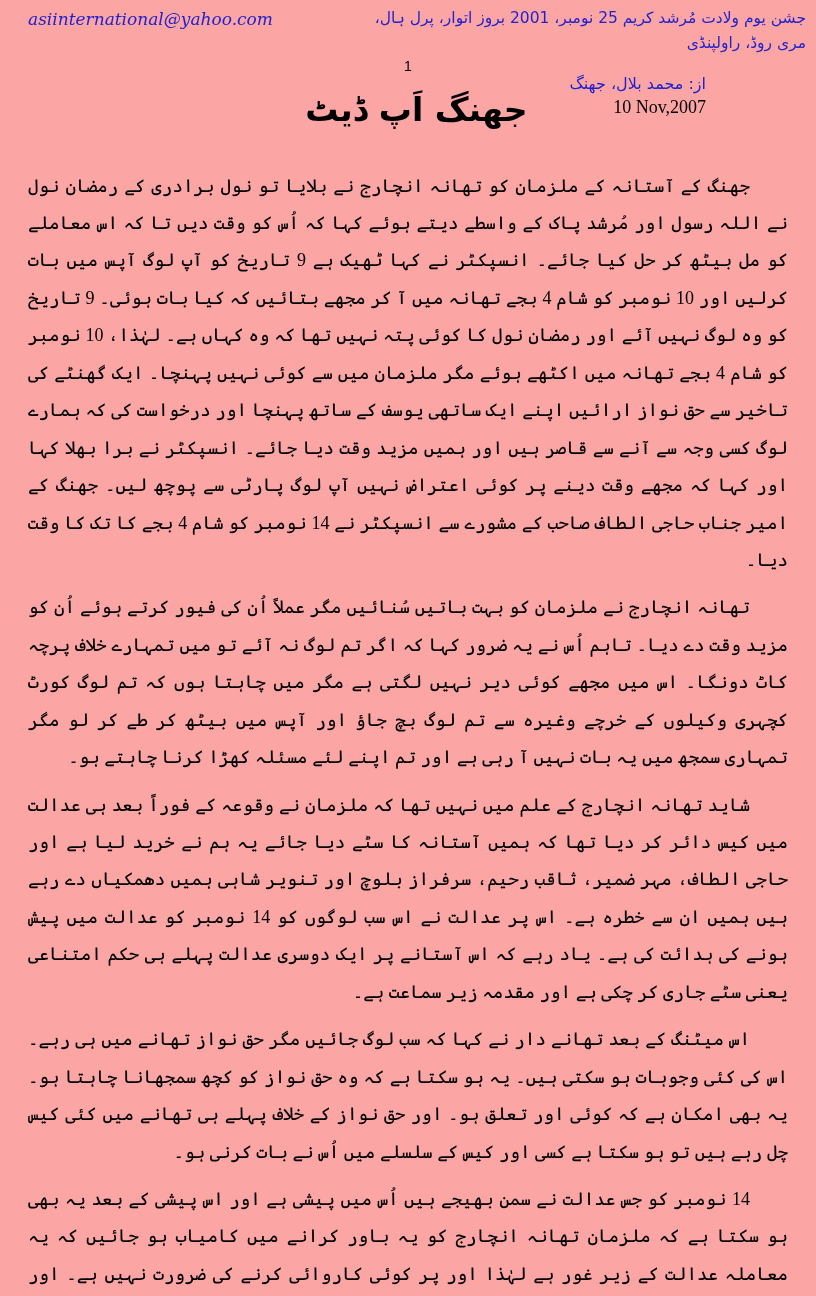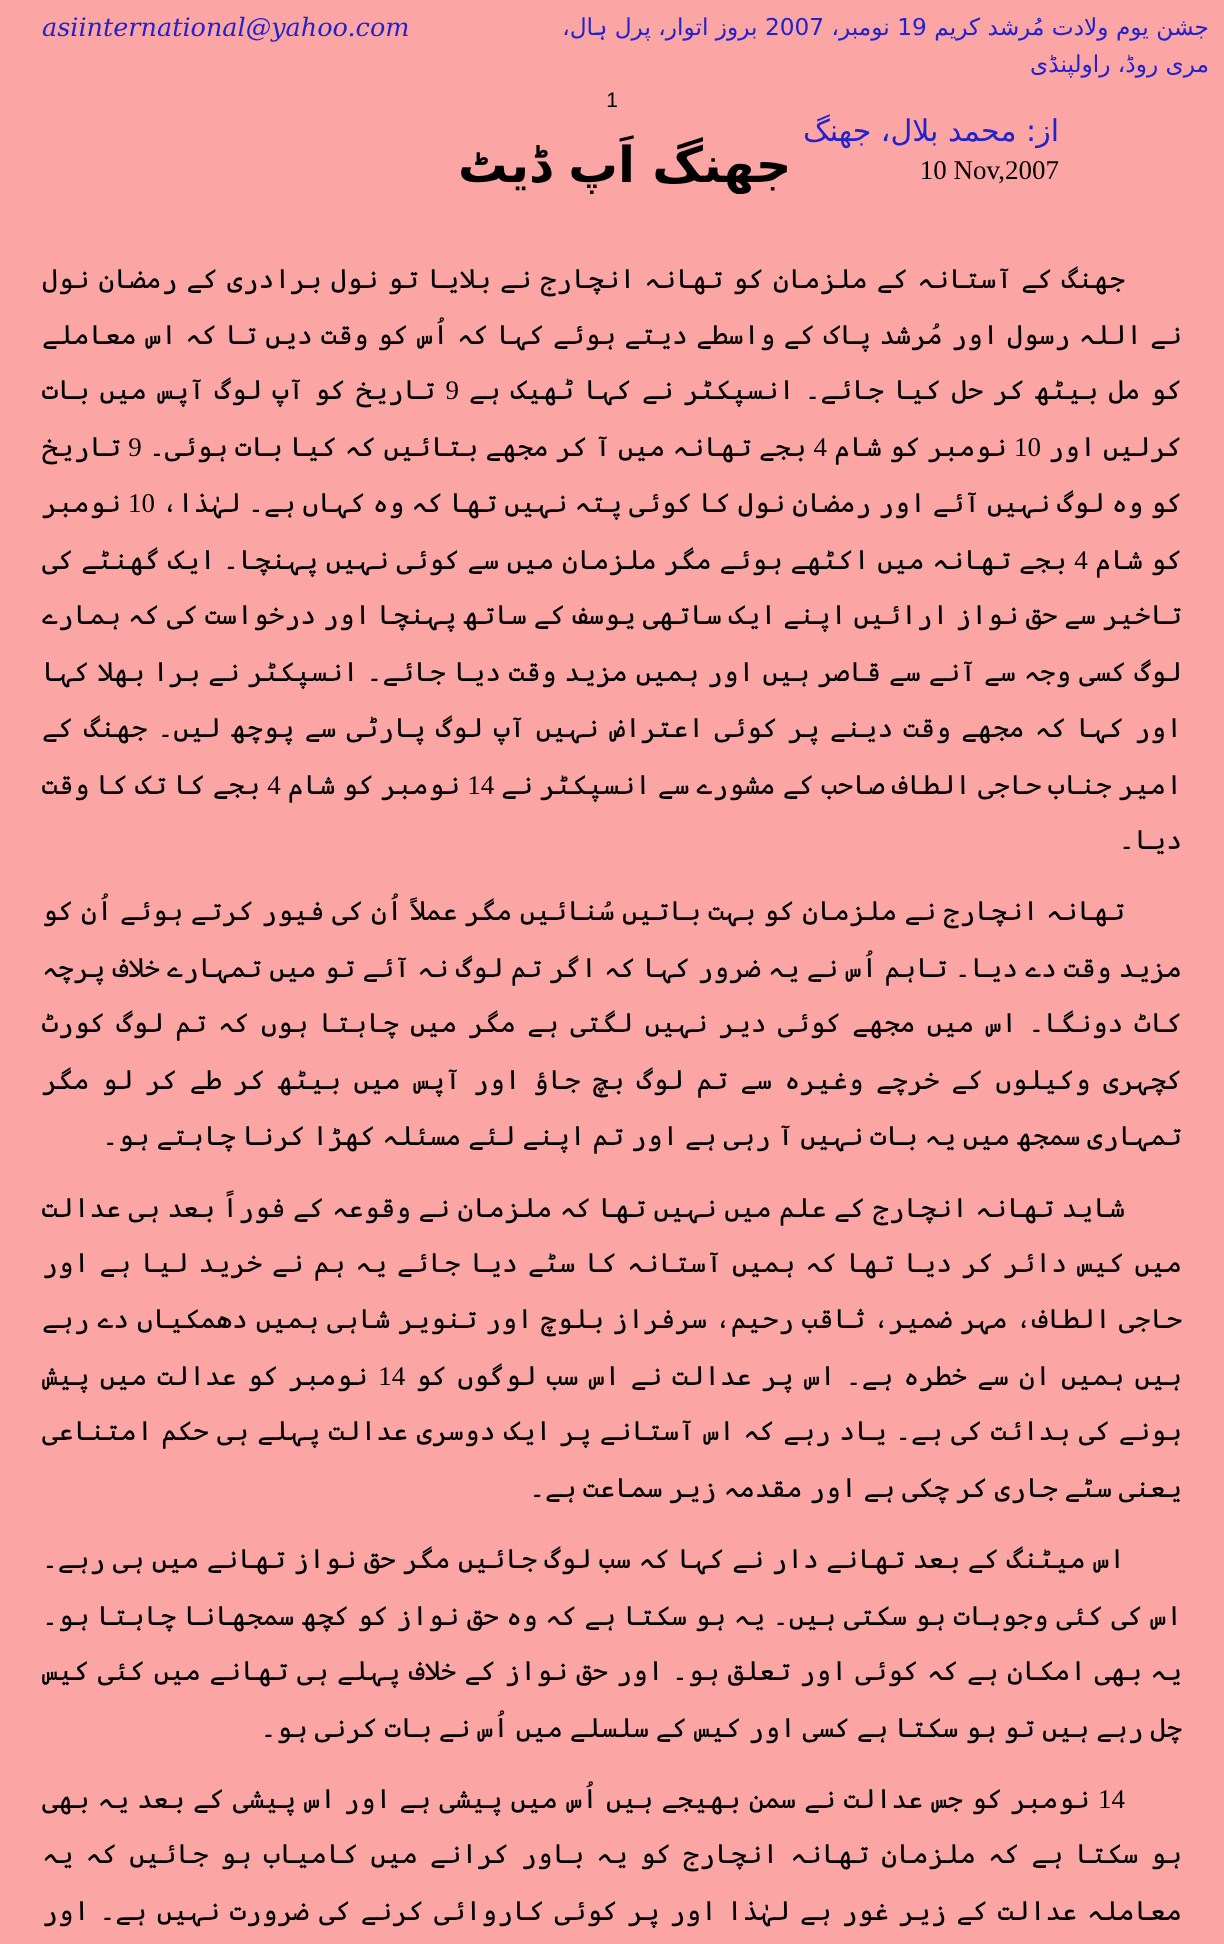--- a/index.html
+++ b/index.html
@@ -55,21 +55,21 @@
     padding-left: 17px;
   }
   .byline-block {
     position: absolute;
     right: 110px;
     top: -4px;
     text-align: right;
   }
   .byline {
     direction: rtl;
-    font-size: 20px;
+    font-size: 16px;
     color: var(--accent, #2222cc);
     line-height: 1.5;
   }
   .date-line {
     font-family: Liberation Serif, serif;
     font-size: 18px;
     color: #000;
     line-height: 1.3;
   }
   
@@ -84,21 +84,21 @@
     text-indent: 38px;
   }
 </style>
 </head>
 <body>
 
 <div class="page">
 
   <div class="top-row">
     <span class="email-top">asiinternational@yahoo.com</span>
-    <span class="event-line">جشن یوم ولادت مُرشد کریم 19 نومبر، 2007 بروز اتوار، پرل ہال، مری روڈ، راولپنڈی</span>
+    <span class="event-line">جشن یوم ولادت مُرشد کریم 25 نومبر، 2001 بروز اتوار، پرل ہال، مری روڈ، راولپنڈی</span>
   </div>
 
   <div class="page-num">1</div>
 
   <div class="header-mid">
     <div class="doc-title">جھنگ اَپ ڈیٹ</div>
     <div class="byline-block">
       <div class="byline">از: محمد بلال، جھنگ</div>
       <div class="date-line">10 Nov,2007</div>
     </div>

